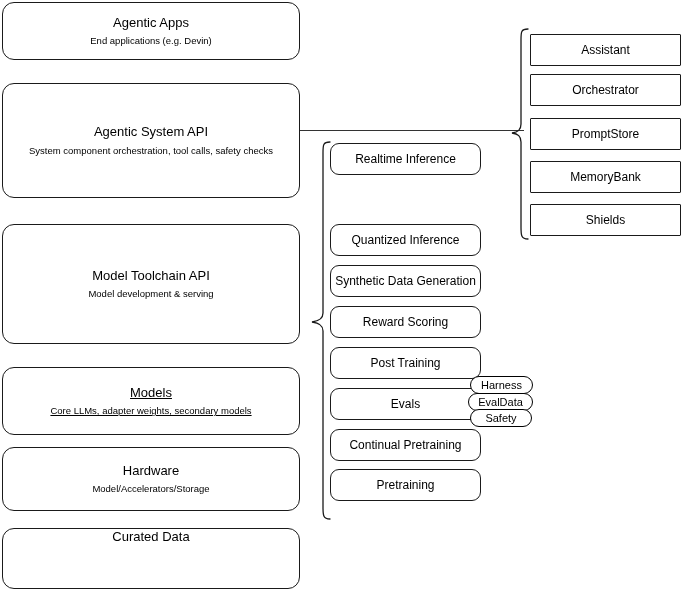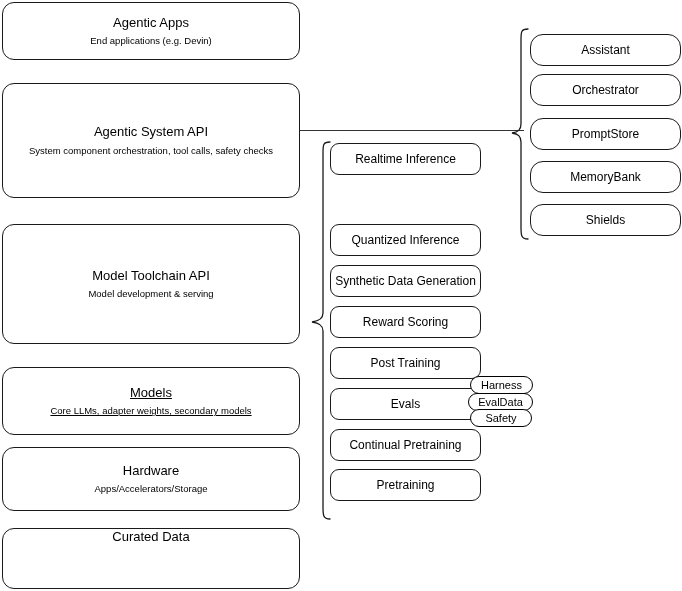--- a/index.html
+++ b/index.html
@@ -55,21 +55,21 @@
     height: 32px;
     border-radius: 9px;
     text-align: right;
   }
   .cap .title { font-size: 12px; }
   
   .comp {
     left: 530px;
     width: 151px;
     height: 32px;
-    border-radius: 13px;
+    border-radius: 1px;
   }
   .comp .title { font-size: 12px; }
   
   .pill {
     position: absolute;
     box-sizing: border-box;
     background: #ffffff;
     border: 1.3px solid #000000;
     border-radius: 14px;
     height: 18px;
@@ -114,21 +114,21 @@
     <div class="subtitle">Model development &amp; serving</div>
   </div>
 
   <div class="node layer" style="top:367px;height:68px;text-decoration:underline;">
     <div class="title">Models</div>
     <div class="subtitle">Core LLMs, adapter weights, secondary models</div>
   </div>
 
   <div class="node layer" style="top:447px;height:64px;">
     <div class="title">Hardware</div>
-    <div class="subtitle">Apps/Accelerators/Storage</div>
+    <div class="subtitle">Model/Accelerators/Storage</div>
   </div>
 
   <div class="node layer" style="top:528px;height:61px;justify-content:space-between;">
     <div class="title">Curated Data</div>
   </div>
 
   <div class="connector" style="left:300px;top:130px;width:224px;"></div>
 
   <div class="brace" style="left:511px;top:28px;width:18px;height:212px;">
     <svg width="18" height="212" viewBox="0 0 18 212" fill="none" stroke="#1a1a1a" stroke-width="1.3" stroke-linecap="round">

